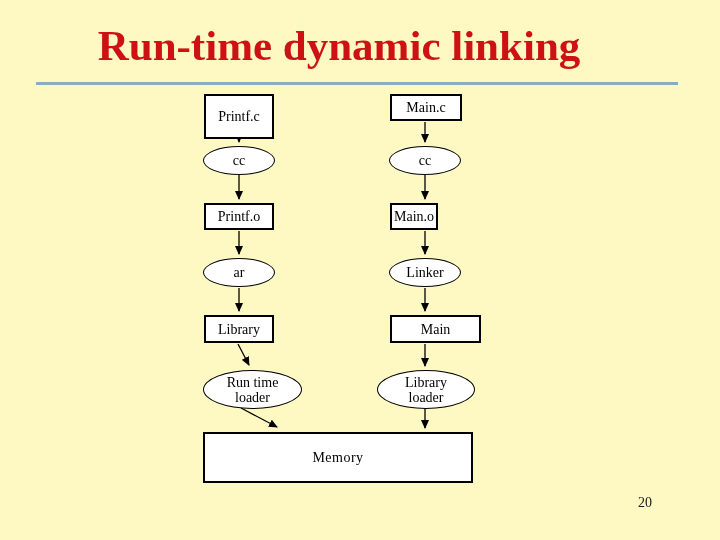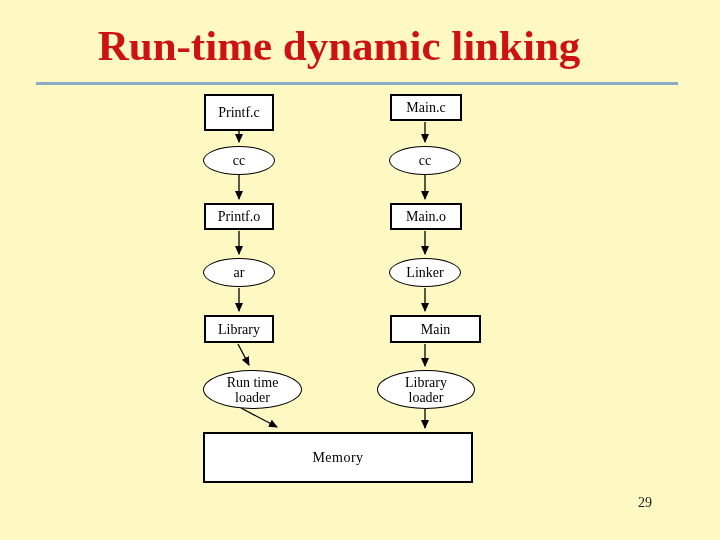--- a/index.html
+++ b/index.html
@@ -65,21 +65,21 @@
       <line x1="241" y1="408" x2="277" y2="427" marker-end="url(#ah)"></line>
       <line x1="425" y1="122" x2="425" y2="142" marker-end="url(#ah)"></line>
       <line x1="425" y1="175" x2="425" y2="199" marker-end="url(#ah)"></line>
       <line x1="425" y1="231" x2="425" y2="254" marker-end="url(#ah)"></line>
       <line x1="425" y1="288" x2="425" y2="311" marker-end="url(#ah)"></line>
       <line x1="425" y1="344" x2="425" y2="366" marker-end="url(#ah)"></line>
       <line x1="425" y1="409" x2="425" y2="428" marker-end="url(#ah)"></line>
     </g>
   </svg>
 
-  <div class="node rect" style="left:204px; top:94px;  width:70px; height:37px;">
+  <div class="node rect" style="left:204px; top:94px;  width:70px; height:45px;">
     <span>Printf.c</span>
   </div>
   <div class="node ellipse" style="left:203px; top:146px; width:72px; height:29px;">
     <span>cc</span>
   </div>
   <div class="node rect" style="left:204px; top:203px; width:70px; height:27px;">
     <span>Printf.o</span>
   </div>
   <div class="node ellipse" style="left:203px; top:258px; width:72px; height:29px;">
     <span>ar</span>
@@ -91,33 +91,33 @@
     <span>Run time</span>
     <span>loader</span>
   </div>
 
   <div class="node rect" style="left:390px; top:94px;  width:72px; height:27px;">
     <span>Main.c</span>
   </div>
   <div class="node ellipse" style="left:389px; top:146px; width:72px; height:29px;">
     <span>cc</span>
   </div>
-  <div class="node rect" style="left:390px; top:203px; width:72px; height:27px;">
+  <div class="node rect" style="left:390px; top:203px; width:48px; height:27px;">
     <span>Main.o</span>
   </div>
   <div class="node ellipse" style="left:389px; top:258px; width:72px; height:29px;">
     <span>Linker</span>
   </div>
   <div class="node rect" style="left:390px; top:315px; width:91px; height:28px;">
     <span>Main</span>
   </div>
   <div class="node ellipse" style="left:377px; top:370px; width:98px; height:39px;">
     <span>Library</span>
     <span>loader</span>
   </div>
 
   <div class="memory-box">
     <span>Memory</span>
   </div>
 
-  <div class="page-number">29</div>
+  <div class="page-number">20</div>
 
 </div>
 
 </body></html>

